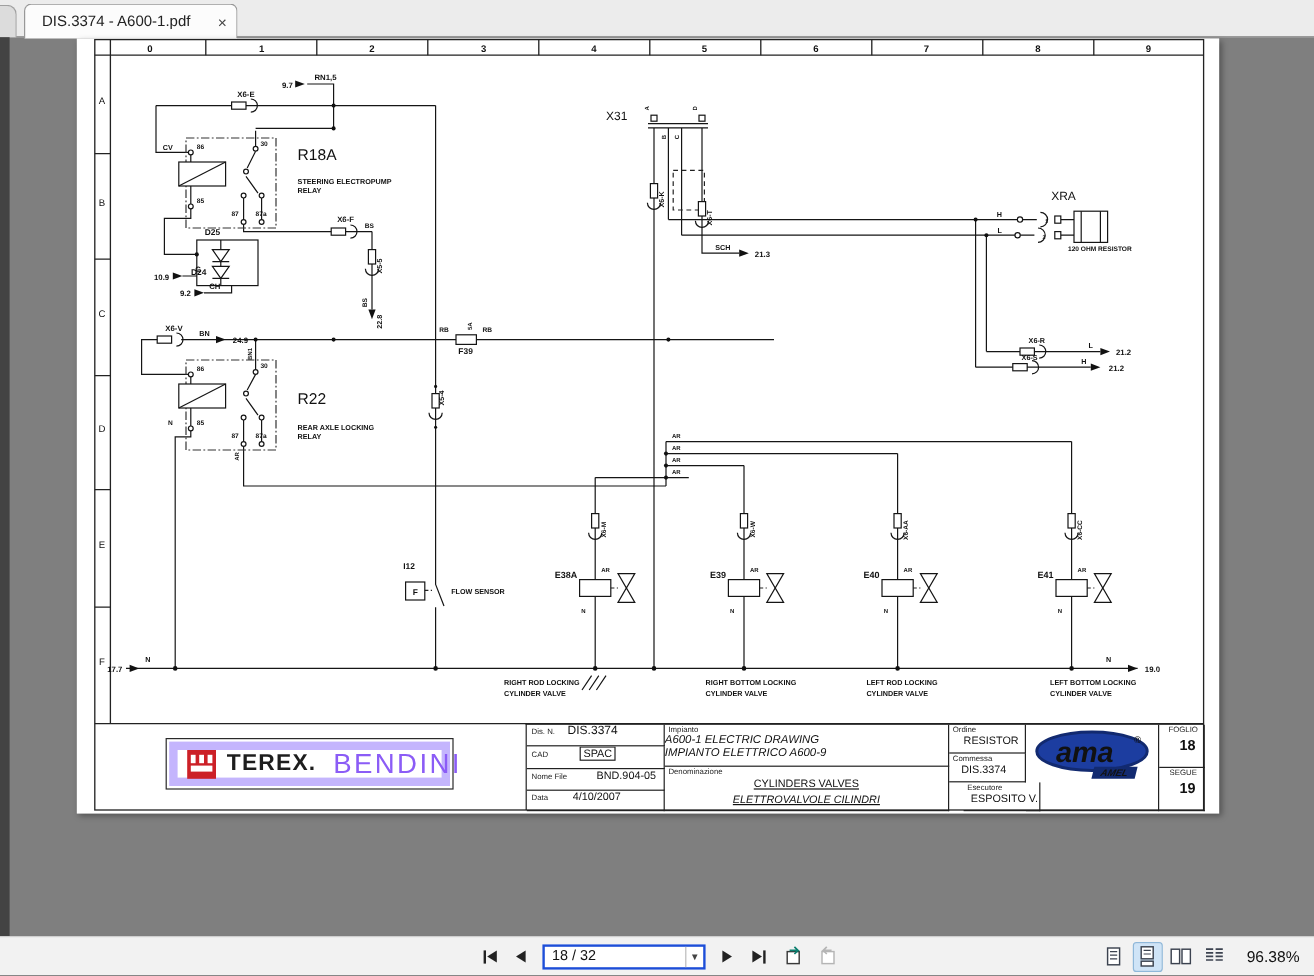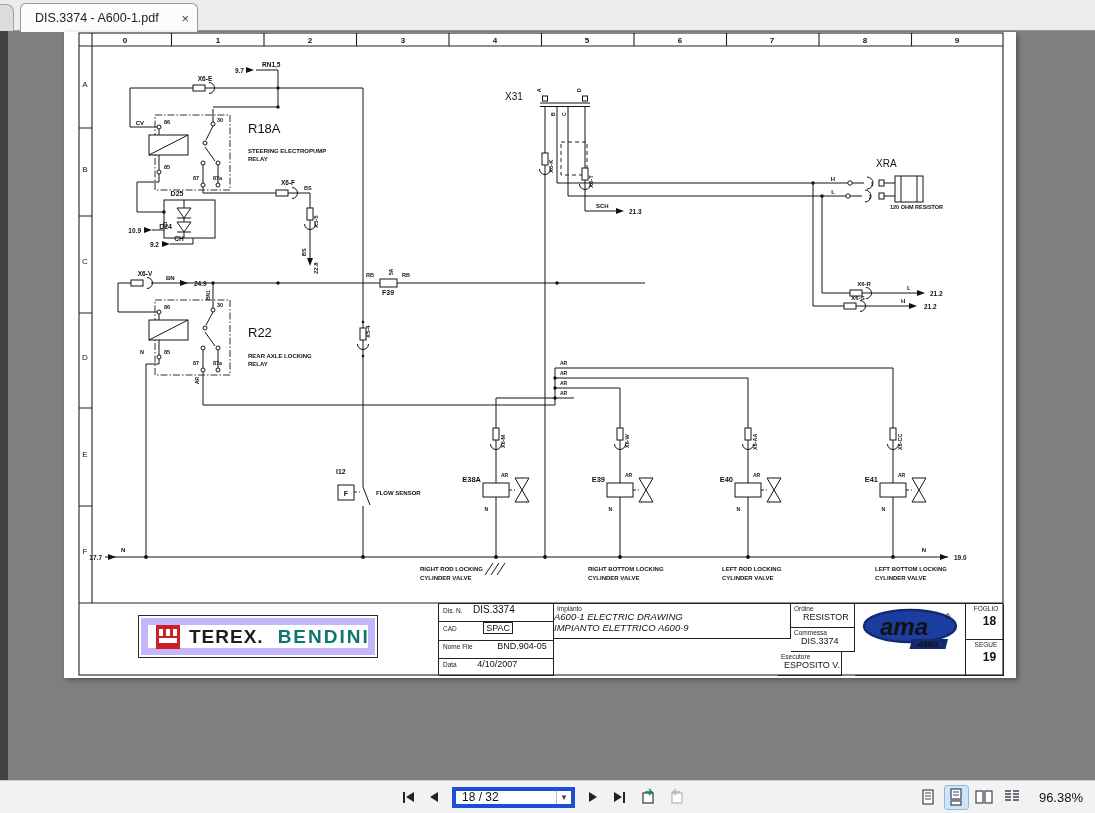--- a/index.html
+++ b/index.html
@@ -33,40 +33,40 @@
   .tri{fill:#111;stroke:none;}
   .frameln{stroke:#222;stroke-width:1.1;fill:none;}
   
   .tb{position:absolute;color:#111;}
   #logo-box{left:74px;top:583px;width:240px;height:43px;border:1.6px solid #2a2a2a;padding:2px;}
   #logo-inner{width:100%;height:100%;border:7px solid #c4b5fd;display:flex;align-items:center;padding:0 8px;}
   #terex-icon{width:24px;height:24px;background:#cc2027;position:relative;flex:0 0 auto;}
   #terex-icon i{position:absolute;background:#fff;}
   .brand-main{font-size:19px;font-weight:700;letter-spacing:1px;color:#1d1d1d;margin-left:9px;}
   .brand-divider{width:1px;height:20px;background:#777;margin:0 7px;}
-  .brand-sub{font-size:19px;font-weight:700;letter-spacing:2px;color:#0f766e;}
+  .brand-sub{font-size:23px;font-weight:400;letter-spacing:2px;color:#8b5cf6;}
   #info-block{left:374px;top:571px;width:565px;height:72px;border-top:1px solid #222;border-left:1px solid #222;font-size:9px;}
   .ib-cell{position:absolute;border-right:1px solid #222;border-bottom:1px solid #222;overflow:hidden;}
   .fl{font-size:6.5px;color:#222;}
   .fv{font-size:9px;color:#111;}
   .cad-badge{border:1px solid #222;padding:0 2px;display:inline-block;font-size:9px;}
   .ital{font-style:italic;}
   .und{text-decoration:underline;}
   #ama-ellipse{position:relative;width:100px;height:44px;margin:3px auto 0 auto;}
   #foglio-cell,#segue-cell{text-align:center;}
   .big-num{font-size:12px;font-weight:700;margin:2px 0 0 10px;}
   
   #toolbar{position:absolute;left:0;top:780px;width:1095px;height:33px;background:#f2f2f2;
            border-top:1px solid #cfcfcf;display:flex;align-items:center;}
   .tb-btn{width:24px;height:24px;display:flex;align-items:center;justify-content:center;gap:1px;border-radius:3px;}
   .tri-l{width:0;height:0;border-top:5px solid transparent;border-bottom:5px solid transparent;border-right:8px solid #222;}
   .tri-r{width:0;height:0;border-top:5px solid transparent;border-bottom:5px solid transparent;border-left:8px solid #222;}
   .vbar{width:2px;height:11px;background:#222;}
   #nav-group{position:absolute;left:396px;display:flex;align-items:center;gap:2px;}
-  #page-combo{width:123px;height:21px;background:#fff;border:4px solid #1d4ed8;display:flex;align-items:center;margin:0 4px;}
+  #page-combo{width:136px;height:21px;background:#fff;border:2px solid #1d4ed8;display:flex;align-items:flex-start;margin:0 4px;}
   #page-combo .combo-text{flex:1;font-size:12px;color:#111;padding-left:6px;}
   #page-combo .combo-arrow{width:15px;height:100%;border-left:1px solid #bbb;display:flex;align-items:center;justify-content:center;font-size:8px;color:#444;}
   #right-group{position:absolute;right:12px;display:flex;align-items:center;gap:5px;}
   .layout-btn{width:23px;height:23px;display:flex;align-items:center;justify-content:center;border-radius:2px;}
   .layout-btn.active{background:#cfe4f7;outline:1px solid #8fb8da;}
   #zoom-label{font-size:13px;color:#111;margin-left:10px;}
   .vw-icn{margin-left:3px;}
 </style>
 </head>
 <body>
@@ -412,30 +412,37 @@
           <span class="fv" style="margin-left:18px">4/10/2007</span>
         </div>
 
         <div class="ib-cell" style="left:115px;top:0;width:237px;height:35px">
           <div class="fl" style="margin:1px 0 0 3px">Impianto</div>
           <div class="ital" style="text-align:left;font-size:9.5px;line-height:1.15">
             <div>A600-1  ELECTRIC  DRAWING</div>
             <div>IMPIANTO  ELETTRICO  A600-9</div>
           </div>
         </div>
+        <div class="ib-cell" style="left:115px;top:35px;width:237px;height:37px">
+          <div class="fl" style="margin:1px 0 0 3px">Denominazione</div>
+          <div style="text-align:center;font-size:9px;line-height:1.4">
+            <div class="und">CYLINDERS VALVES</div>
+            <div class="ital und">ELETTROVALVOLE CILINDRI</div>
+          </div>
+        </div>
 
         <div class="ib-cell" style="left:352px;top:0;width:64px;height:24px">
           <div class="fl" style="margin:1px 0 0 3px">Ordine</div>
           <div class="fv" style="margin-left:12px">RESISTOR</div>
         </div>
         <div class="ib-cell" style="left:352px;top:24px;width:64px;height:24px">
           <div class="fl" style="margin:1px 0 0 3px">Commessa</div>
           <div class="fv" style="margin-left:10px">DIS.3374</div>
         </div>
-        <div class="ib-cell" style="left:339px;top:48px;width:64px;height:24px">
+        <div class="ib-cell" style="left:364px;top:48px;width:64px;height:24px">
           <div class="fl" style="margin:1px 0 0 3px">Esecutore</div>
           <div class="fv" style="margin-left:6px">ESPOSITO  V.</div>
         </div>
 
         <div class="ib-cell" style="left:416px;top:0;width:111px;height:72px">
           <div id="ama-ellipse">
             <svg width="100" height="44" viewBox="0 0 100 44">
               <ellipse cx="50" cy="19" rx="46" ry="16" fill="#1c3da0" stroke="#122a70" stroke-width="2.5"></ellipse>
               <text x="44" y="28" text-anchor="middle" font-size="24" font-weight="700" font-style="italic" fill="#ffffff">ama</text>
               <text x="88" y="12" text-anchor="middle" font-size="8" fill="#ffffff">®</text>

